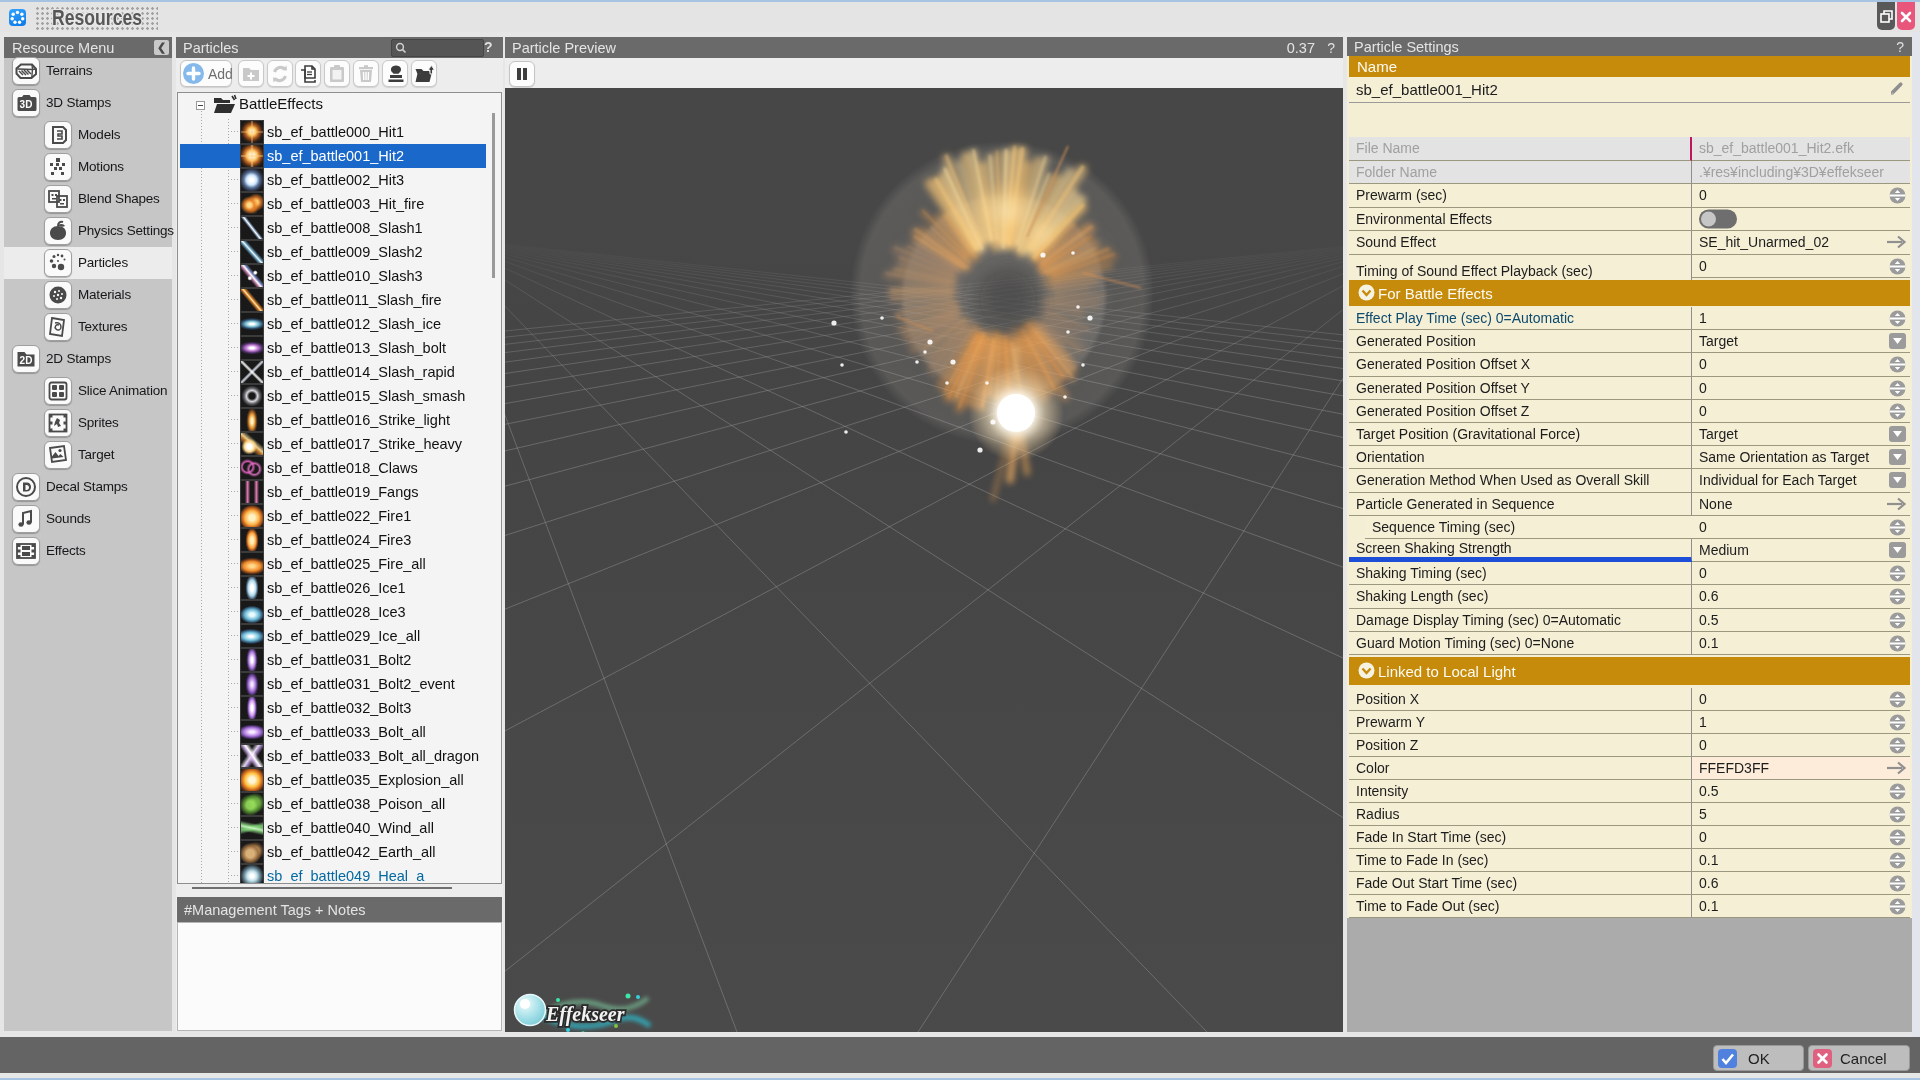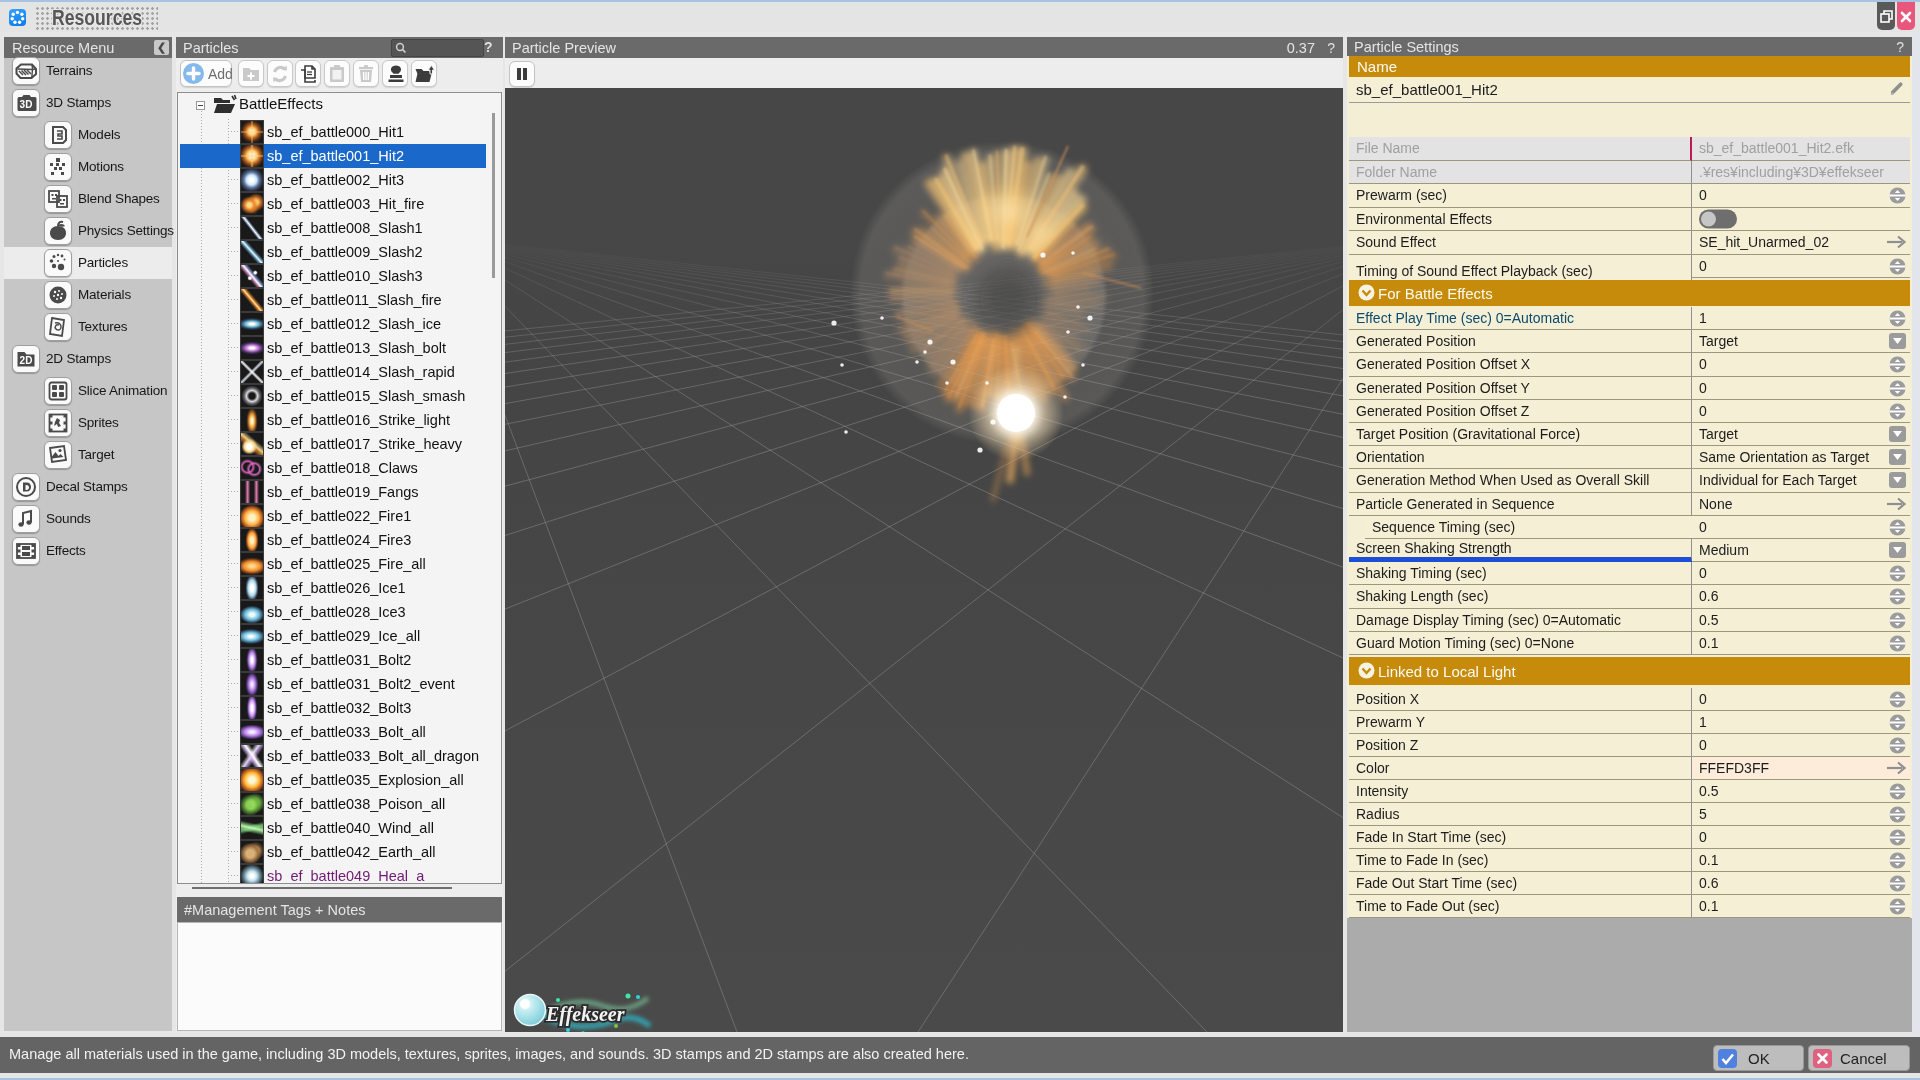--- a/index.html
+++ b/index.html
@@ -407,21 +407,21 @@
       <div class="abs" style="left:62px;top:723px;width:24px;height:24px;background:#3b3b3b"></div>
       <div class="abs" style="left:63px;top:724px;width:22px;height:22px;background:linear-gradient(12deg, transparent 30%, rgba(150,230,140,.8) 44%, rgba(210,255,200,.9) 50%, rgba(150,230,140,.8) 56%, transparent 70%),linear-gradient(-14deg, transparent 36%, rgba(120,210,120,.7) 47%, rgba(120,210,120,.7) 53%, transparent 64%),#191919"></div>
       <div class="abs" style="left:89px;top:727px;font-size:14.5px;color:#111111;white-space:nowrap">sb_ef_battle040_Wind_all</div>
       <div class="abs" style="left:50px;top:758px;width:12px;height:1px;background-image:linear-gradient(90deg,#a8a8a8 1px, transparent 1px);background-size:3px 1px"></div>
       <div class="abs" style="left:62px;top:747px;width:24px;height:24px;background:#3b3b3b"></div>
       <div class="abs" style="left:63px;top:748px;width:22px;height:22px;background:radial-gradient(circle at 42% 58%, #d8b078 0 4px, rgba(150,105,60,.85) 8px, transparent 11px),radial-gradient(circle at 66% 44%, #c8a068 0 3px, rgba(140,95,55,.7) 6px, transparent 9px),#191919"></div>
       <div class="abs" style="left:89px;top:751px;font-size:14.5px;color:#111111;white-space:nowrap">sb_ef_battle042_Earth_all</div>
       <div class="abs" style="left:50px;top:782px;width:12px;height:1px;background-image:linear-gradient(90deg,#a8a8a8 1px, transparent 1px);background-size:3px 1px"></div>
       <div class="abs" style="left:62px;top:771px;width:24px;height:24px;background:#3b3b3b"></div>
       <div class="abs" style="left:63px;top:772px;width:22px;height:22px;background:radial-gradient(circle at 50% 50%, #ffffff 0 2px, rgba(210,245,255,.9) 5px, rgba(150,210,245,.45) 9px, transparent 12px),#191919"></div>
-      <div class="abs" style="left:89px;top:775px;font-size:14.5px;color:#701a75;white-space:nowrap">sb_ef_battle049_Heal_a</div>
+      <div class="abs" style="left:89px;top:775px;font-size:14.5px;color:#0369a1;white-space:nowrap">sb_ef_battle049_Heal_a</div>
       <div class="abs" style="left:314px;top:20px;width:3px;height:165px;background:#9a9a9a"></div>
     </div>
     <div class="abs" style="left:16px;top:850px;width:260px;height:2px;background:#6f6f6f"></div>
     <div class="hdr" style="left:1px;top:860px;width:325px;height:25px;padding:3px 0 0 7px">#Management Tags + Notes</div>
     <div class="abs" style="left:1px;top:885px;width:325px;height:109px;background:#fbfbfb;border:1px solid #b5b5b5"></div>
   </div>
 <div class="abs" style="left:505px;top:37px;width:838px;height:995px;background:#ededed">
  <div class="hdr" style="left:0;top:0;width:838px;height:21px;padding:1px 0 0 7px">Particle Preview
    <span class="abs" style="right:28px;top:1px;font-weight:normal">0.37</span>
    <span class="abs" style="right:8px;top:1px;color:#e0e0e0;font-size:14px">?</span>
@@ -1178,21 +1178,20 @@
       <svg width="19" height="19" viewBox="0 0 19 19" class="abs" style="right:3px;top:2.0px">
         <circle cx="9.5" cy="9.5" r="8" fill="#9b9b9b"></circle>
         <rect x="1.5" y="8.5" width="16" height="2" fill="#fff"></rect>
         <path d="M6.8 6.9 h5.4 l-2.7 -2.9 z" fill="#fff"></path>
         <path d="M6.8 12.1 h5.4 l-2.7 2.9 z" fill="#fff"></path>
       </svg>
     </div>
 </div>
 
 <div class="abs" style="left:0;top:1037px;width:1920px;height:36px;background:#646464">
- <div class="abs" style="left:9px;top:9px;font-size:14.5px;color:#f2f2f2">Manage all materials used in the game, including 3D models, textures, sprites, images, and sounds. 3D stamps and 2D stamps are also created here.</div>
  <div class="abs" style="left:1713px;top:8px;width:91px;height:26px;background:#bdbdbd;border:1px solid #989898;border-radius:4px">
    <div class="abs" style="left:4px;top:3px;width:19px;height:19px;background:#5181de;border-radius:4px">
      <svg width="19" height="19" viewBox="0 0 19 19">
           <path d="M4.5 10 l3.5 4 l7 -8.5" fill="none" stroke="#fff" stroke-width="2.6"></path>
         </svg></div>
    <div class="abs" style="left:34px;top:4px;font-size:15px;color:#222">OK</div>
  </div>
  <div class="abs" style="left:1808px;top:8px;width:102px;height:26px;background:#bdbdbd;border:1px solid #989898;border-radius:4px">
    <div class="abs" style="left:4px;top:3px;width:19px;height:19px;background:#e0607f;border-radius:4px">
      <svg width="19" height="19" viewBox="0 0 19 19">

